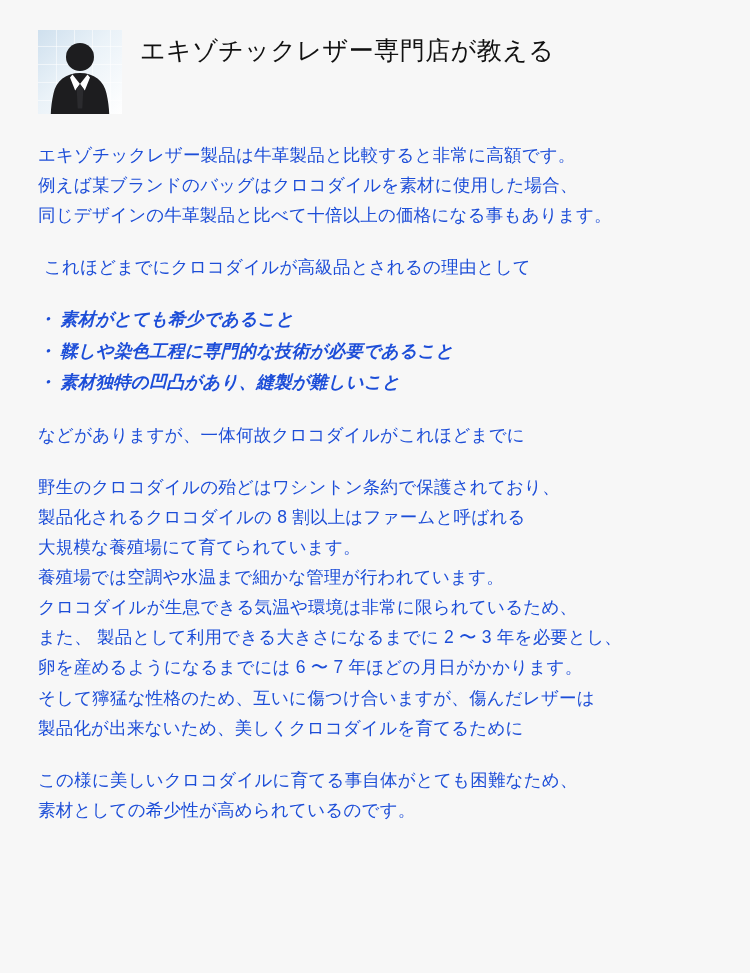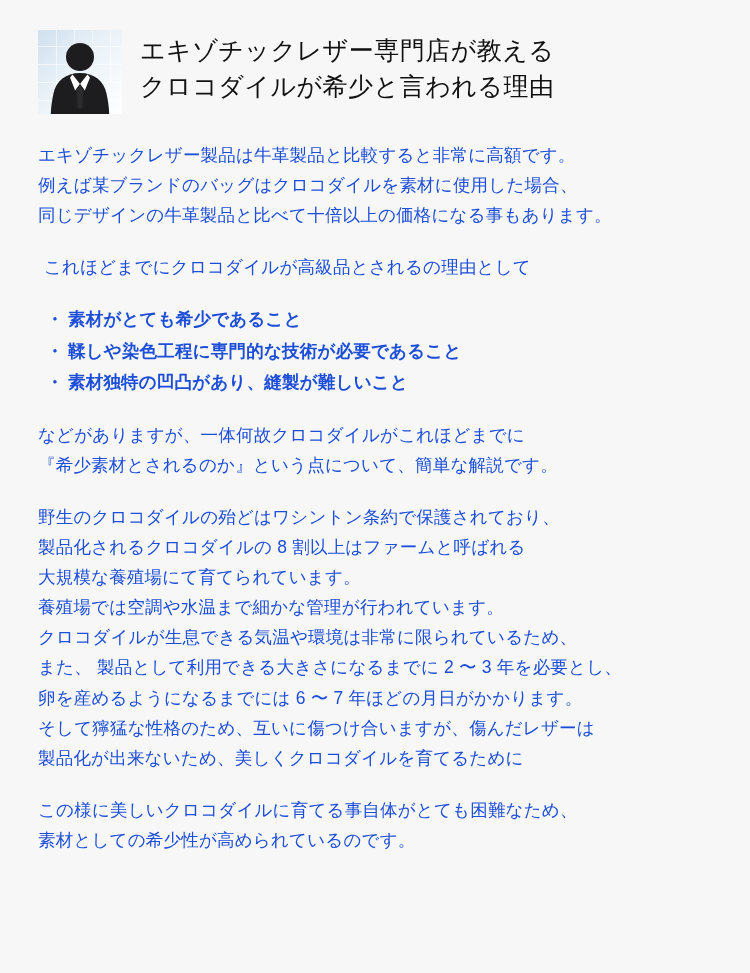--- a/index.html
+++ b/index.html
@@ -68,22 +68,23 @@
   }
   .para {
     margin: 0 0 22px 0;
   }
   .para.tight { margin-bottom: 12px; }
   .para .ln { display: block; white-space: nowrap; }
   .para.indent .ln { padding-left: 6px; margin-top: 15px; }
 
   .bullets {
     list-style: none;
-    margin: 0 0 22px 8px;
+    margin: 0 0 22px 0;
     padding: 0;
+    font-style: italic;
   }
   .bullets li {
     display: block;
     white-space: nowrap;
     font-size: 17.5px;
     line-height: 1.78;
     font-weight: 600;
     letter-spacing: .2px;
   }
   .bullets li .dot {
@@ -115,21 +116,20 @@
         <g fill="#ffffff">
           <path d="M34.5 44.5 42 54l-4.8 6.5-5.2-13z"></path>
           <path d="M49.5 44.5 42 54l4.8 6.5 5.2-13z"></path>
         </g>
         <path d="M42 54l-3.4 4.6 1.1 20h4.6l1.1-20z" fill="#2b2b2e"></path>
       </svg>
     </div>
 
     <div class="title-block">
       <div class="title-line">エキゾチックレザー専門店が教える</div>
-      <div class="title-line">クロコダイルが希少と言われる理由</div>
     </div>
   </div>
 
   <div class="body-text">
 
     <p class="para">
       <span class="ln">エキゾチックレザー製品は牛革製品と比較すると非常に高額です。</span>
       <span class="ln">例えば某ブランドのバッグはクロコダイルを素材に使用した場合、</span>
       <span class="ln">同じデザインの牛革製品と比べて十倍以上の価格になる事もあります。</span>
     </p>
@@ -145,21 +145,20 @@
       <li>
         <span class="dot">・</span><span>鞣しや染色工程に専門的な技術が必要であること</span>
       </li>
       <li>
         <span class="dot">・</span><span>素材独特の凹凸があり、縫製が難しいこと</span>
       </li>
     </ul>
 
     <p class="para">
       <span class="ln">などがありますが、一体何故クロコダイルがこれほどまでに</span>
-      <span class="ln">『希少素材とされるのか』という点について、簡単な解説です。</span>
     </p>
 
     <p class="para">
       <span class="ln">野生のクロコダイルの殆どはワシントン条約で保護されており、</span>
       <span class="ln">製品化されるクロコダイルの 8 割以上はファームと呼ばれる</span>
       <span class="ln">大規模な養殖場にて育てられています。</span>
       <span class="ln">養殖場では空調や水温まで細かな管理が行われています。</span>
       <span class="ln">クロコダイルが生息できる気温や環境は非常に限られているため、</span>
       <span class="ln">また、 製品として利用できる大きさになるまでに 2 〜 3 年を必要とし、</span>
       <span class="ln">卵を産めるようになるまでには 6 〜 7 年ほどの月日がかかります。</span>

